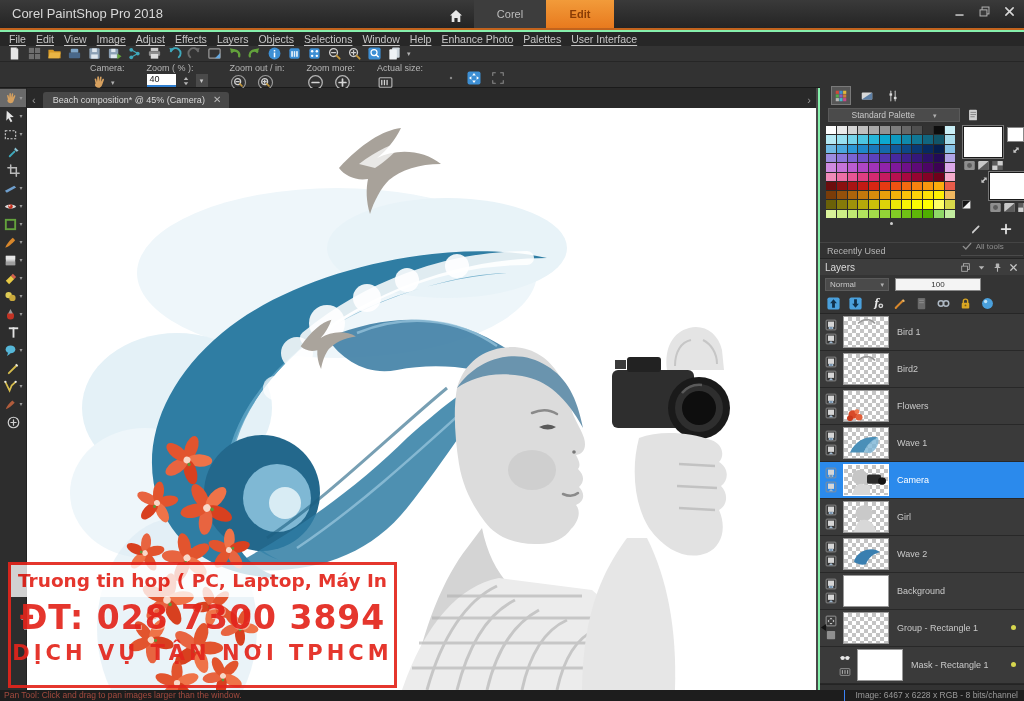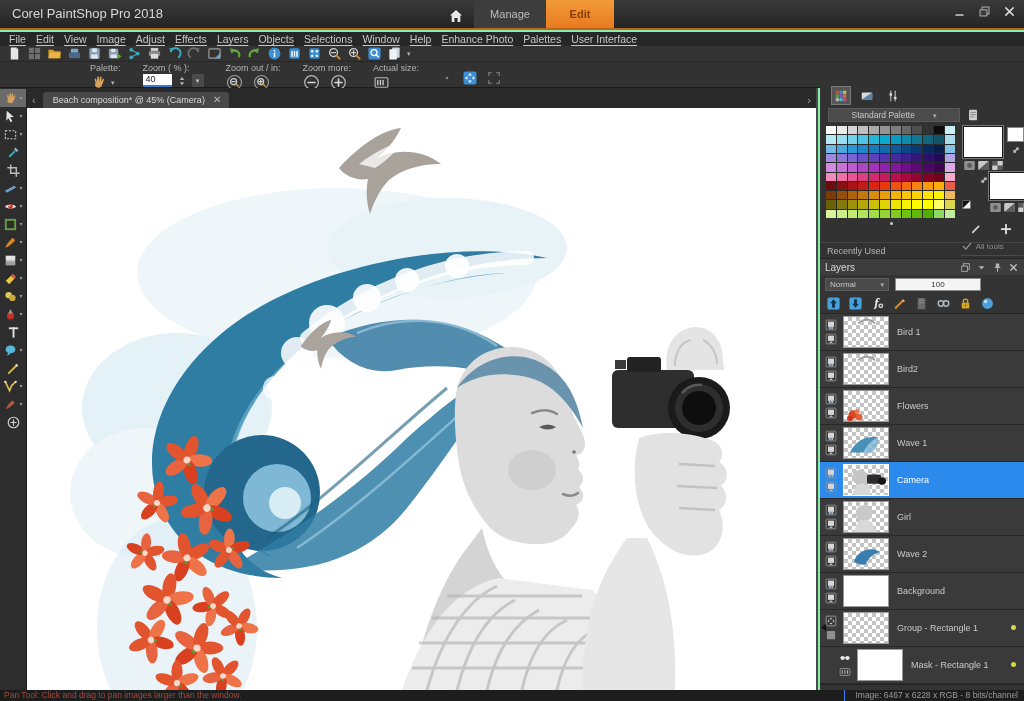--- a/index.html
+++ b/index.html
@@ -113,21 +113,21 @@
 
   <div class="titlebar">
     <span class="apptitle">Corel PaintShop Pro 2018</span>
     <div class="home-btn">
         <span class="ic16">
           <svg viewBox="0 0 16 16">
             <path d="M8,2 L14,7.5 H12.3 V14 H9.6 V10 H6.4 V14 H3.7 V7.5 H2 z" fill="#e8e8e8"></path>
           </svg>
         </span>
       </div>
-    <div class="ws-tab manage">Manage</div>
+    <div class="ws-tab manage">Corel</div>
     <div class="ws-tab edit">Edit</div>
     <div class="win-controls">
       <span class="ic12">
           <svg viewBox="0 0 16 16">
             <rect x="3" y="11.5" width="10" height="1.7" fill="#d8d8d8"></rect>
           </svg>
         </span>
       <span class="ic12">
           <svg viewBox="0 0 16 16">
             <rect x="5" y="2.5" width="8.5" height="8.5" fill="none" stroke="#b5b5b5" stroke-width="1.2"></rect>
@@ -299,21 +299,21 @@
         <svg viewBox="0 0 16 16">
           <rect x="5.5" y="1.5" width="8" height="11" fill="#cdd6dd" rx="1"></rect>
           <rect x="2.5" y="3.5" width="8" height="11" fill="#eef2f5" rx="1"></rect>
         </svg>
       </span>
       <span class="caret">▾</span>
     </div>
 
   <div class="toolbar2">
     <div class="tgroup" style="margin-left:90px">
-      <div class="tlabel">Palette:</div>
+      <div class="tlabel">Camera:</div>
       <div class="tctrls">
         <span class="ic18">
             <svg viewBox="0 0 16 16">
               <path d="M5.2,8.8 L4.4,5.2 c-.2,-1 1.2,-1.3 1.5,-.3 l.7,2.6 .3,-4.6 c.1,-1.1 1.5,-1 1.5,0 l.1,4 .9,-3.8 c.25,-1 1.6,-.8 1.5,.2 l-.5,4 1.3,-2.3 c.5,-.9 1.8,-.4 1.4,.7 l-1.8,4.9 c-.5,1.5 -1.7,2.4 -3.3,2.4 c-1.8,0 -2.9,-.9 -3.4,-2.6 z" fill="#d7a15f"></path>
             </svg>
           </span>
         <span class="caret">▾</span>
       </div>
     </div>
     <div class="tgroup">
@@ -674,20 +674,25 @@
         <use href="#flw" transform="translate(186,498) scale(1.15) rotate(120)"></use>
         <use href="#flw" transform="translate(124,532) scale(1.3) rotate(-40)"></use>
         <use href="#flw" transform="translate(170,540) scale(1.45) rotate(90)"></use>
         <use href="#flw" transform="translate(212,518) scale(1.1) rotate(30)"></use>
         <use href="#flw" transform="translate(150,575) scale(1.25) rotate(0)"></use>
         <use href="#flw" transform="translate(196,568) scale(1.15) rotate(45)"></use>
       </svg>
     </div>
   </div>
 
+  <div class="watermark">
+    <div class="wm1">Truong tin hop ( PC, Laptop, Máy In</div>
+    <div class="wm2">ĐT: 028 7300 3894</div>
+    <div class="wm3">DỊCH VỤ TẬN NƠI TPHCM</div>
+  </div>
 
   <div class="rightpanel">
     <div class="mat-tabs" id="mat-tabs">
         <span class="mtab sel">
           <span class="ic14">
             <svg viewBox="0 0 16 16">
               <rect x="2" y="2" width="3.6" height="3.6" fill="#d04a3a"></rect>
               <rect x="6.2" y="2" width="3.6" height="3.6" fill="#3d8fd4"></rect>
               <rect x="10.4" y="2" width="3.6" height="3.6" fill="#e0b83c"></rect>
               <rect x="2" y="6.2" width="3.6" height="3.6" fill="#56a84a"></rect>

